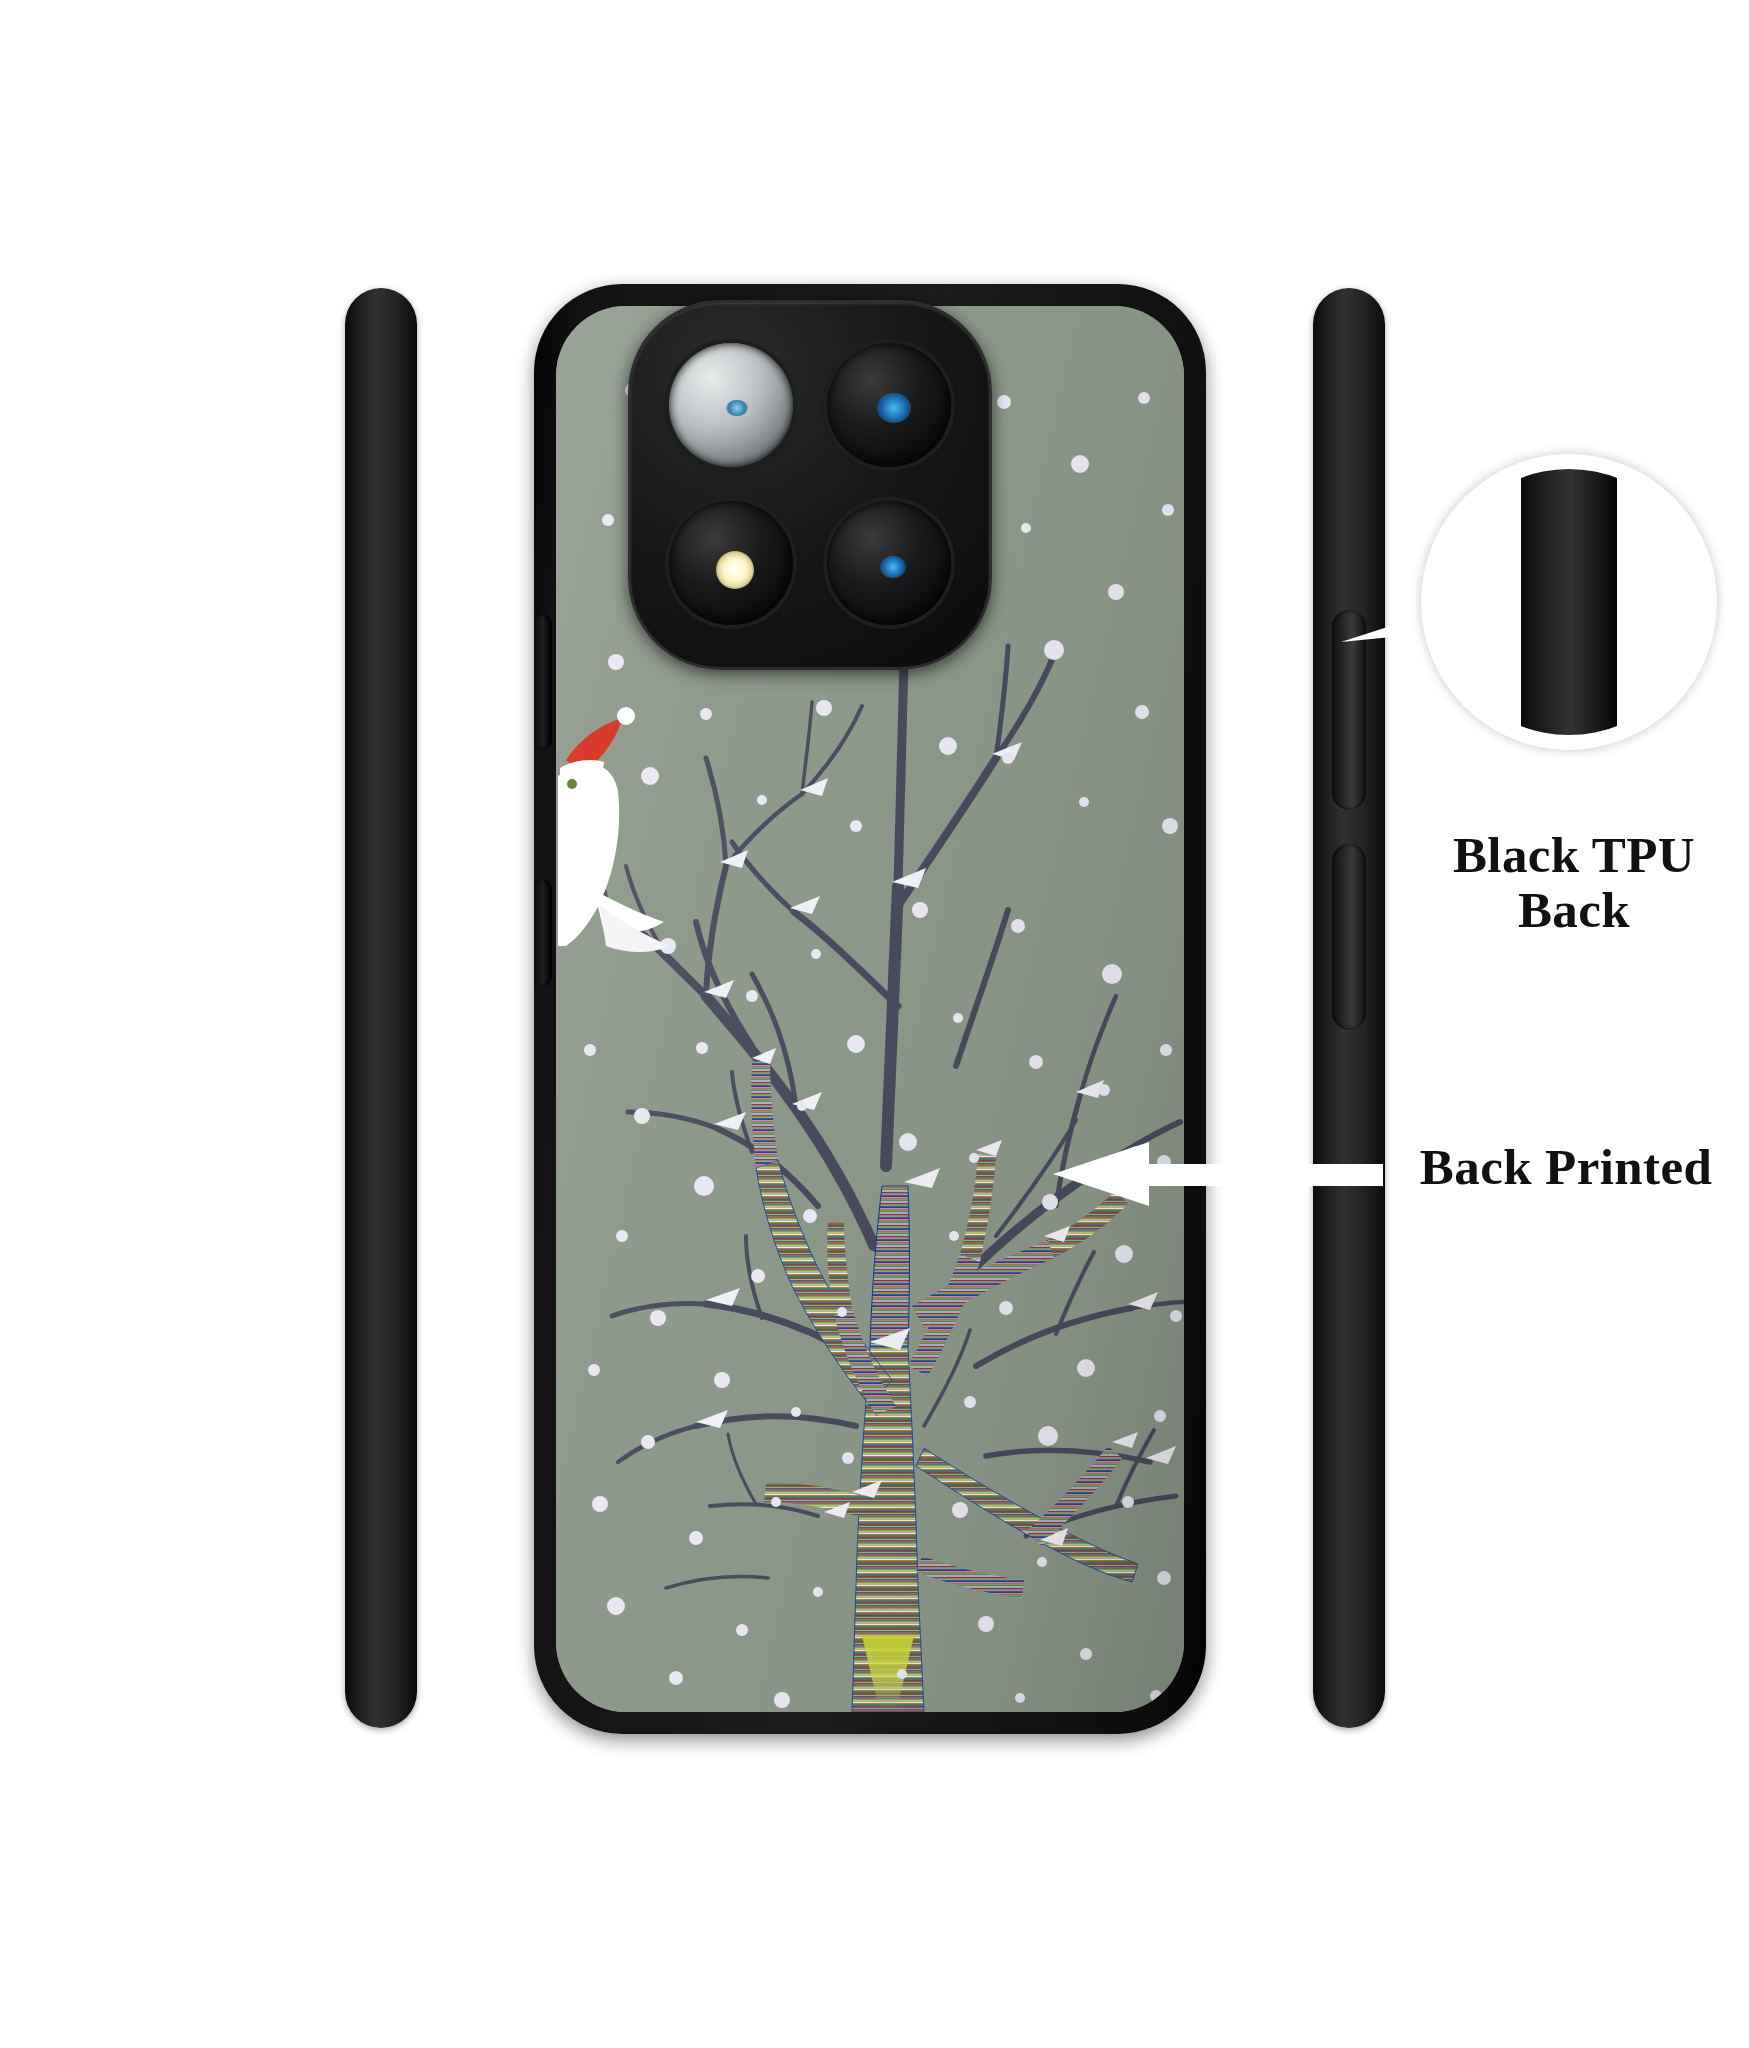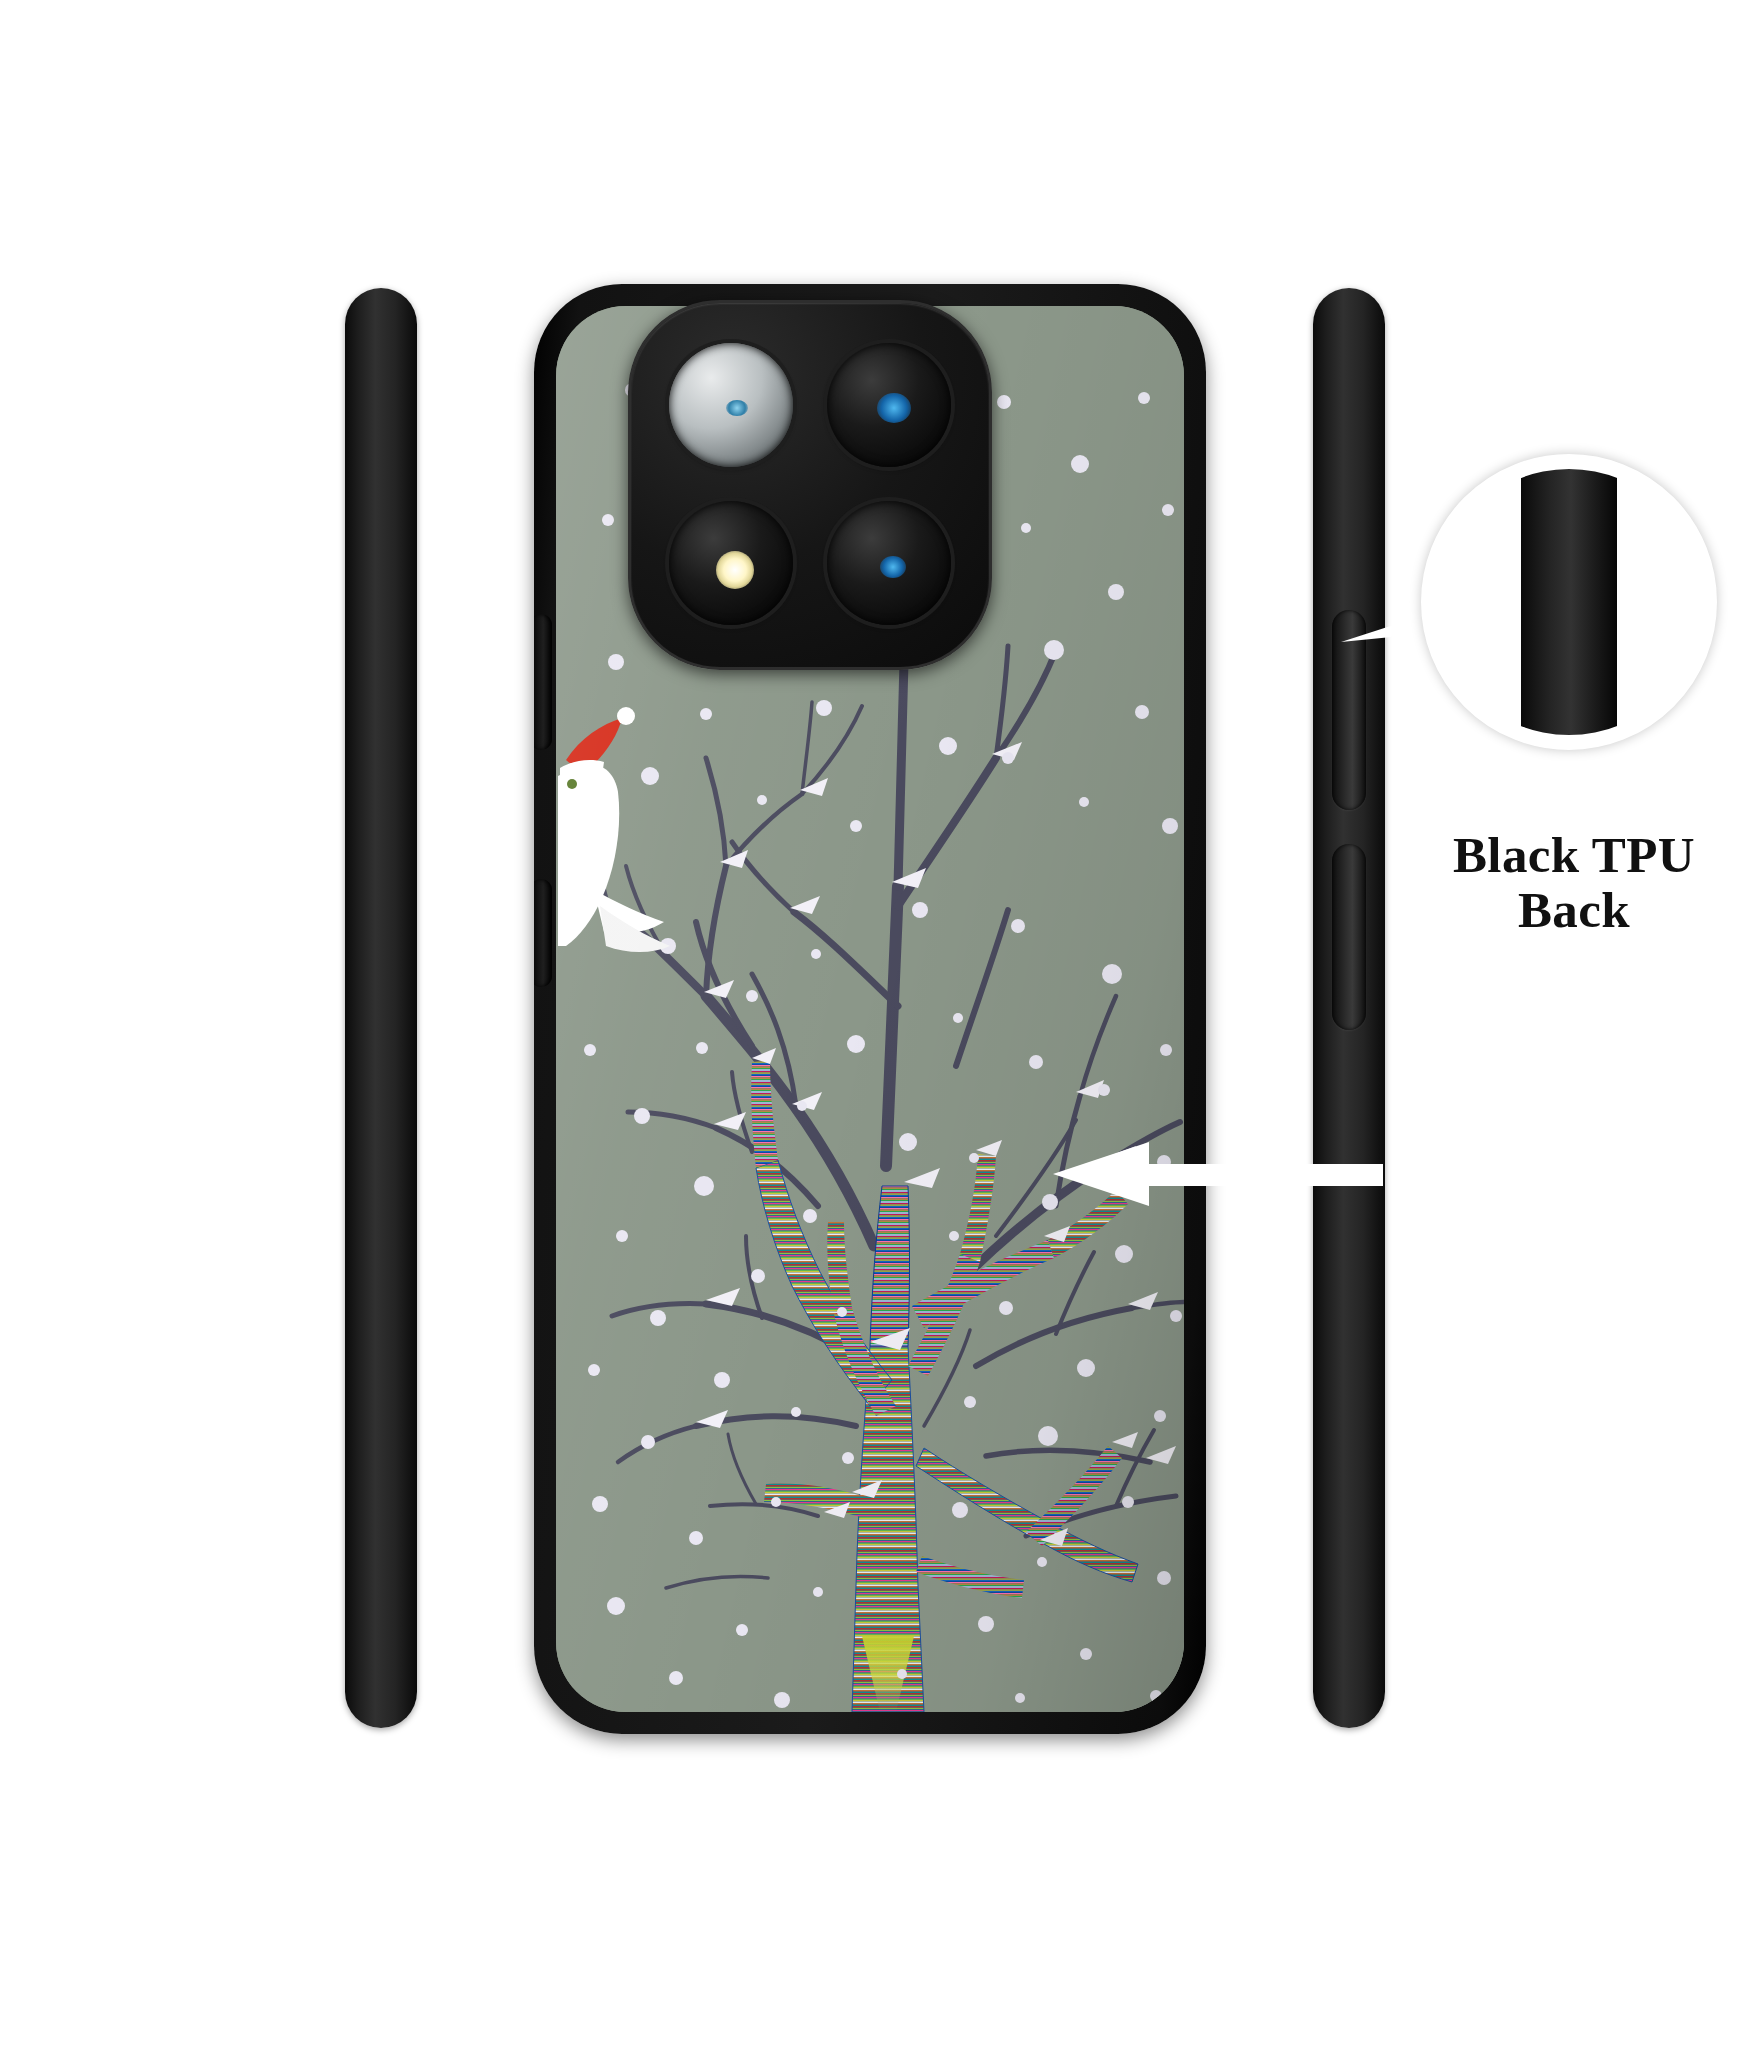--- a/index.html
+++ b/index.html
@@ -455,14 +455,15 @@
   </div>
   <div id="label-tpu" class="callout-label">
     <span>Black TPU</span><br>
     <span>Back</span>
   </div>
 
   <div id="arrow-back-printed">
     <span class="shaft"></span>
     <span class="head"></span>
   </div>
+  <div id="label-back" class="callout-label">Back Printed</div>
 
 </div>
 
 </body></html>

